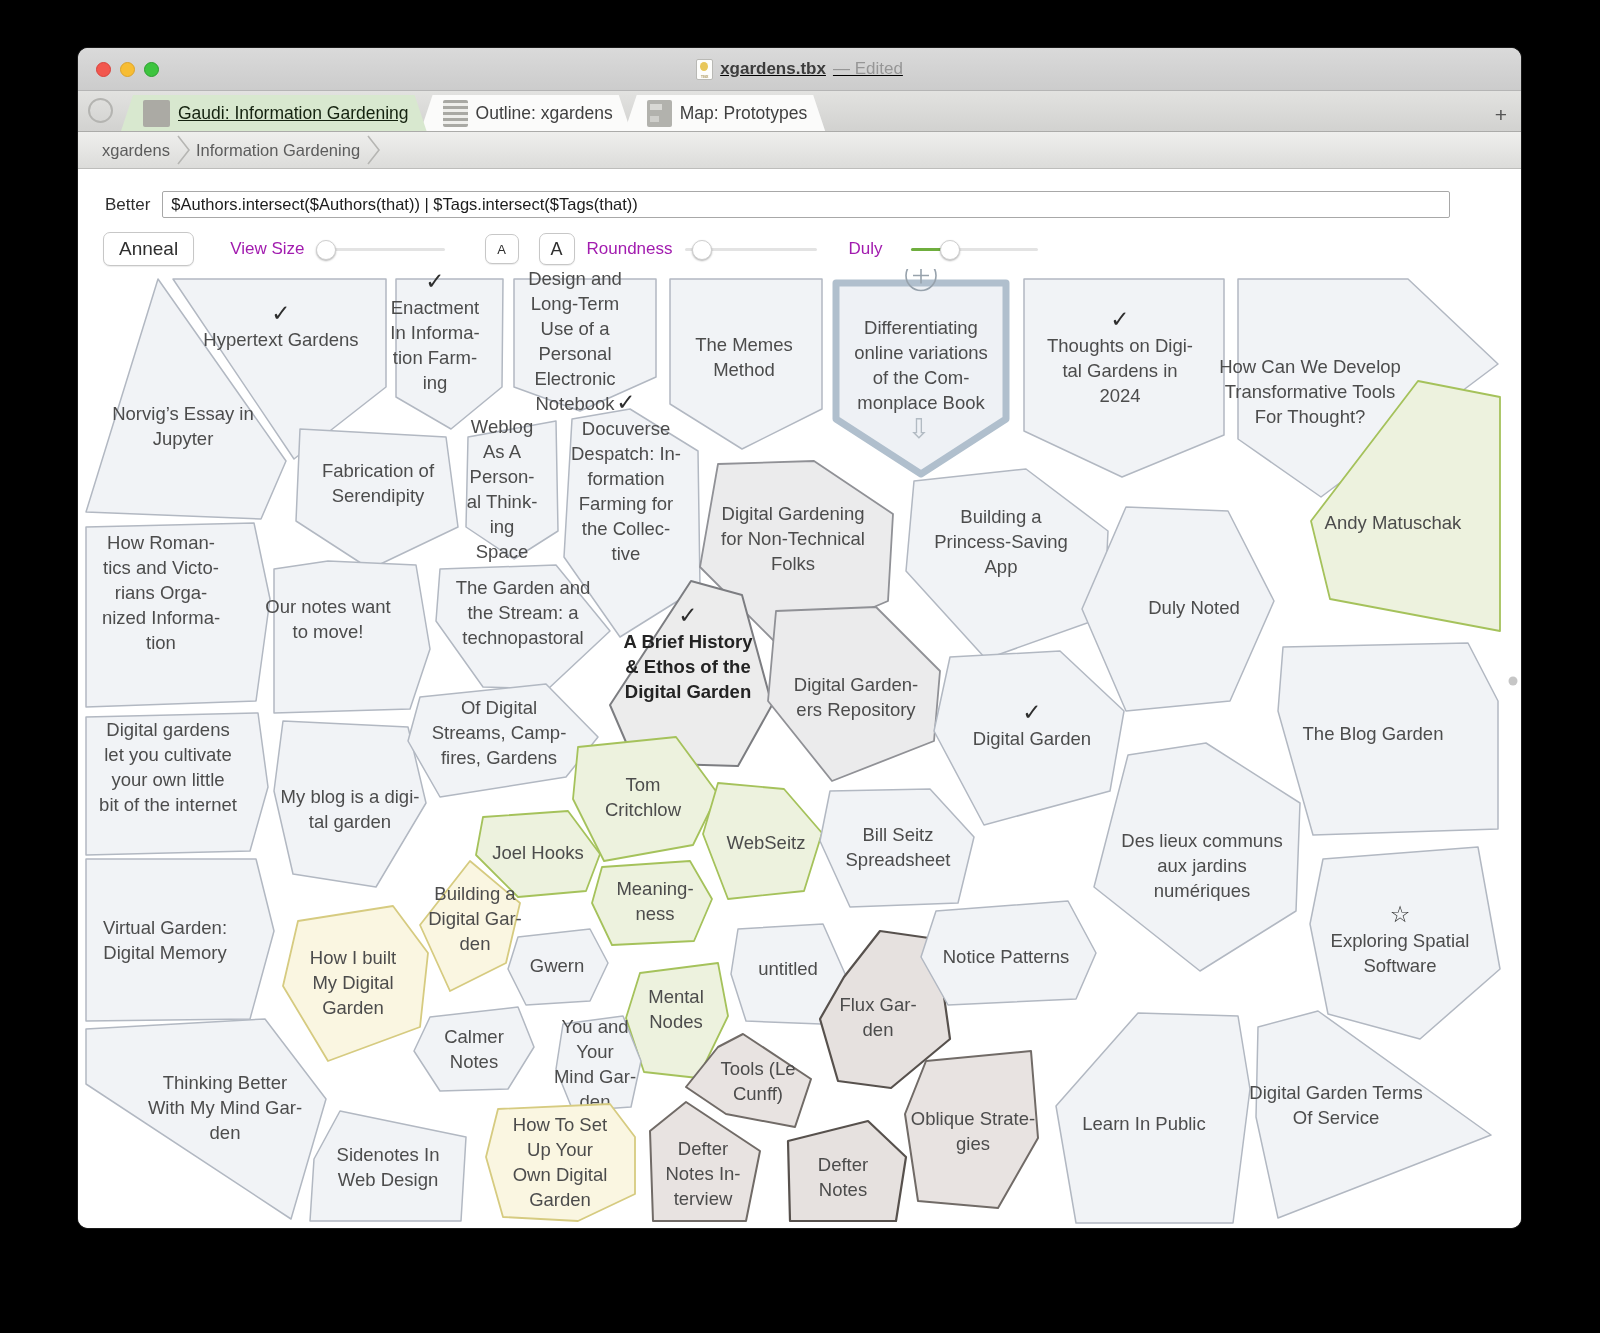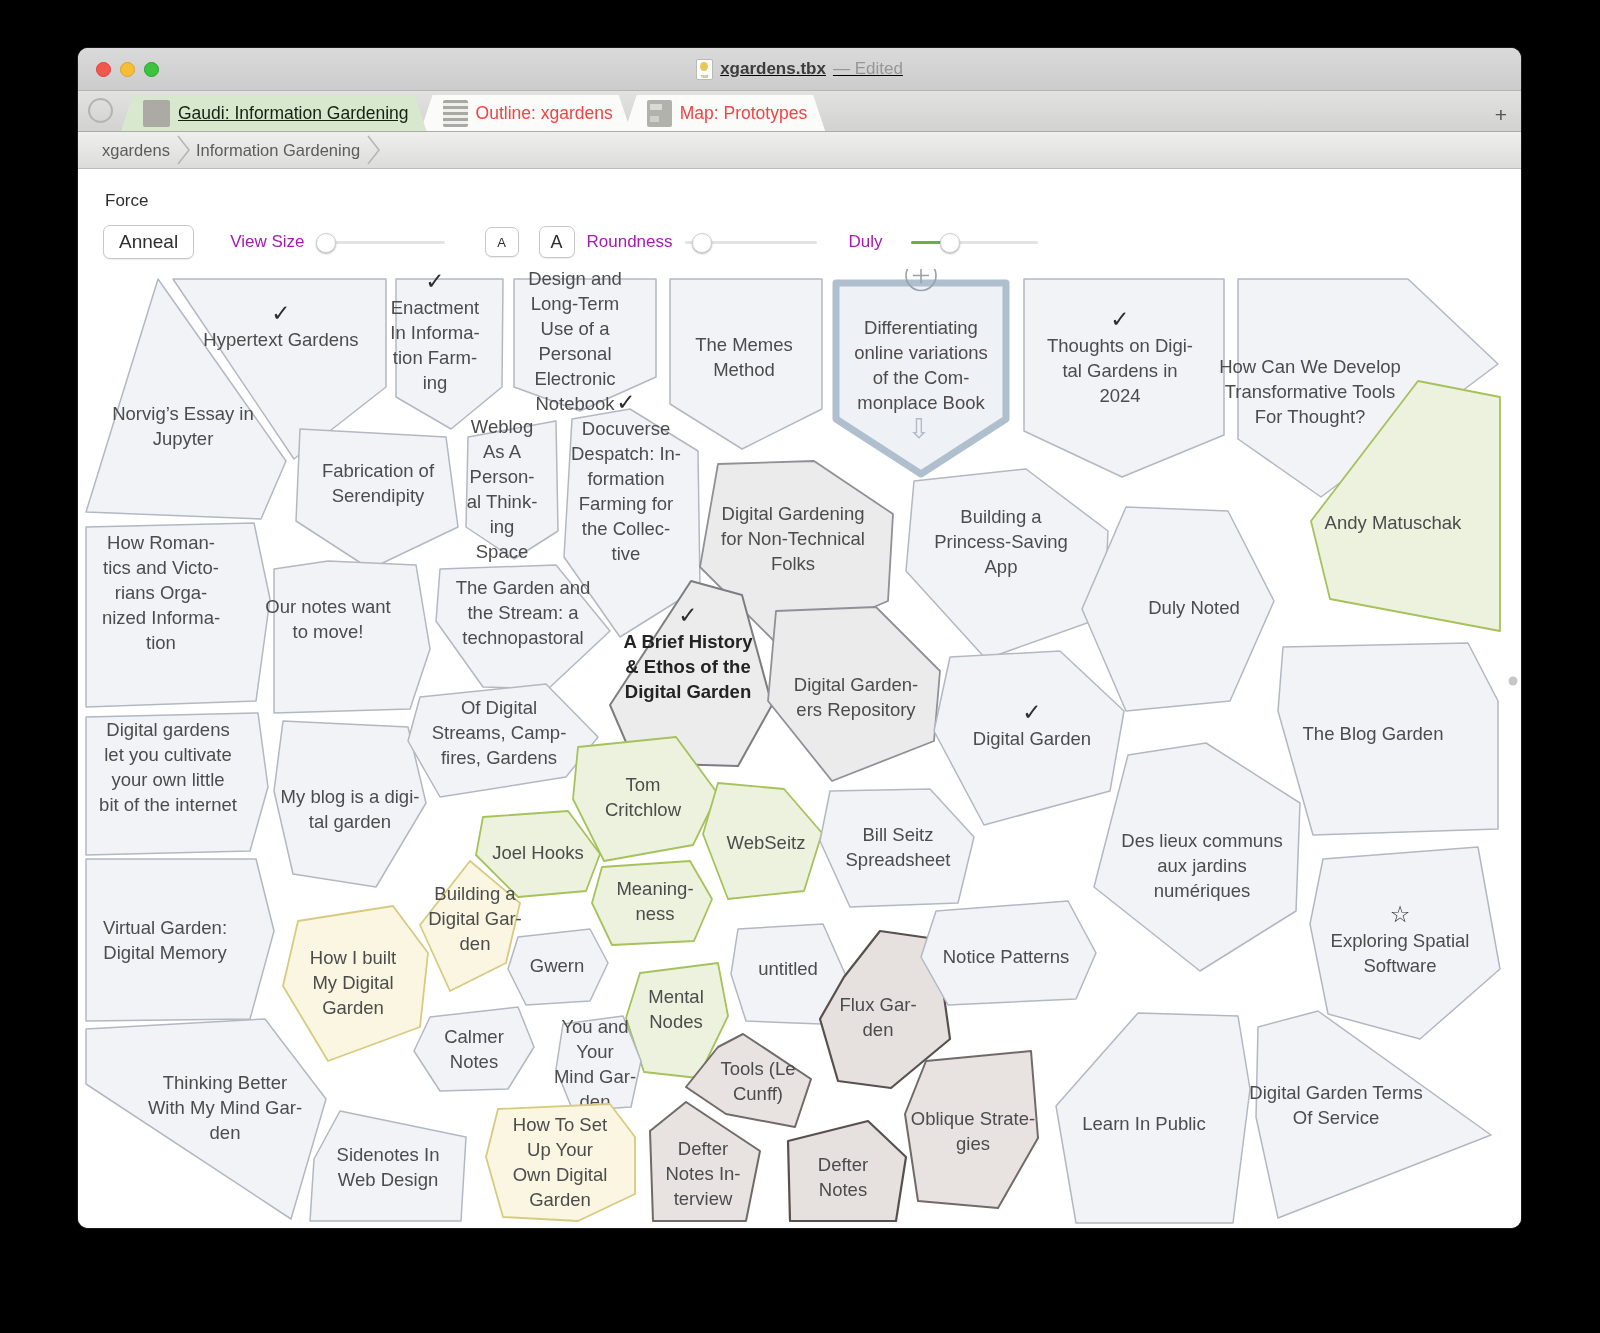--- a/index.html
+++ b/index.html
@@ -17,21 +17,21 @@
   .titletext{display:flex;align-items:center;gap:7px;font-size:17px;}
   .doc-icon{width:15px;height:19px;background:#fdfdfb;border:1px solid #b9b9b5;border-radius:2px;position:relative;}
   .doc-icon::before{content:"";position:absolute;left:3px;top:2px;width:8px;height:9px;border-radius:50%;background:#e8c75a;}
   .doc-icon::after{content:"TBX";position:absolute;left:0;bottom:0;width:100%;font-size:4px;color:#8a6d1f;text-align:center;}
   .title-name{font-weight:bold;color:#3c3c3c;}
   .title-status{color:#969696;}
   
   .tabbar{height:40px;background:linear-gradient(#e2e2e0,#d2d2d0);display:flex;align-items:flex-end;
     position:relative;border-bottom:1px solid #ababa9;}
   .view-circle{width:21px;height:21px;border-radius:50%;border:2px solid #b4b4b1;margin:0 8px 8px 10px;flex:none;}
-  .tab{height:36px;display:flex;align-items:center;gap:8px;padding:0 18px 0 22px;font-size:17.5px;color:#ef4444;
+  .tab{height:36px;display:flex;align-items:center;gap:8px;padding:0 18px 0 22px;font-size:17.5px;color:#404040;
     background:#fbfbfa;clip-path:polygon(12px 0,calc(100% - 12px) 0,100% 100%,0 100%);margin-right:-6px;position:relative;}
   .tab.active{background:#d8e8cf;color:#14220f;z-index:2;text-decoration:underline;}
   .tab .ticon{flex:none;}
   .icon-mapview{width:27px;height:27px;background:#abaaa4;border-radius:2px;}
   .icon-outline{width:25px;height:27px;border-radius:2px;background:#a9a9a4;
     background-image:repeating-linear-gradient(#a9a9a4 0 3px,#efefec 3px 6px);}
   .icon-mapthumb{width:25px;height:27px;border-radius:2px;background:#b2b2ad;position:relative;}
   .icon-mapthumb::before{content:"";position:absolute;left:3px;top:4px;width:12px;height:6px;background:#d8d8d4;}
   .icon-mapthumb::after{content:"";position:absolute;left:3px;bottom:5px;width:9px;height:6px;background:#cfcfcb;}
   .newtab{position:absolute;right:14px;bottom:6px;font-size:21px;color:#555;line-height:1;cursor:default;}
@@ -111,21 +111,22 @@
       <span class="crumb">
         <span class="crumb-label">Information Gardening</span>
         <svg width="16" height="32">
           <path d="M2 2 L13 16 L2 30" stroke="#b6b6b3" stroke-width="1.6" fill="none"></path>
         </svg>
       </span>
     </div>
 
   <div class="toolbar">
     <div class="force-row">
-      <span class="force-label">Force</span>
+      <span class="force-label">Better</span>
+      <input class="force-input" value="$Authors.intersect($Authors(that)) | $Tags.intersect($Tags(that))" style="">
     </div>
     <div class="ctrl-row">
       <button class="btn" style="margin-right:36px;">Anneal</button>
       <span class="ctrl-label" style="margin-right:14px;">View Size</span>
       <div class="slider" id="slider-viewsize" style="width:126px;margin-right:40px;">
           <div class="track"></div>
           <div class="thumb" style="left: 6%;"></div>
         </div>
       <div class="abtn small" style="margin-right:20px;">A</div>
       <div class="abtn big" style="margin-right:12px;">A</div>

